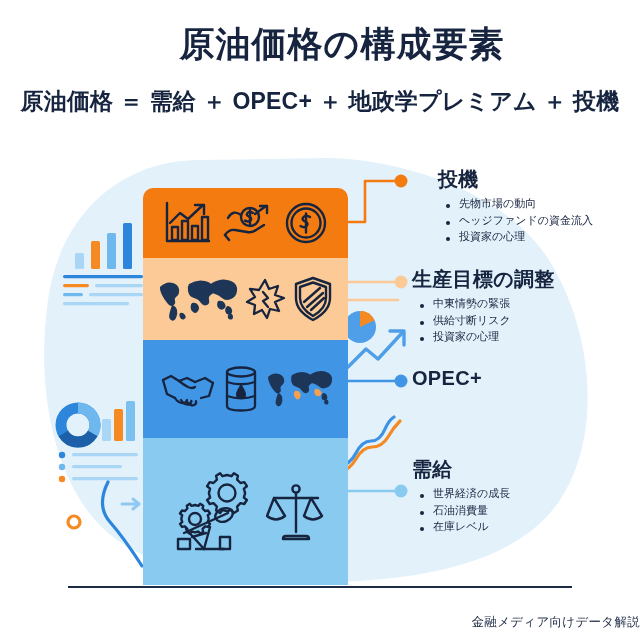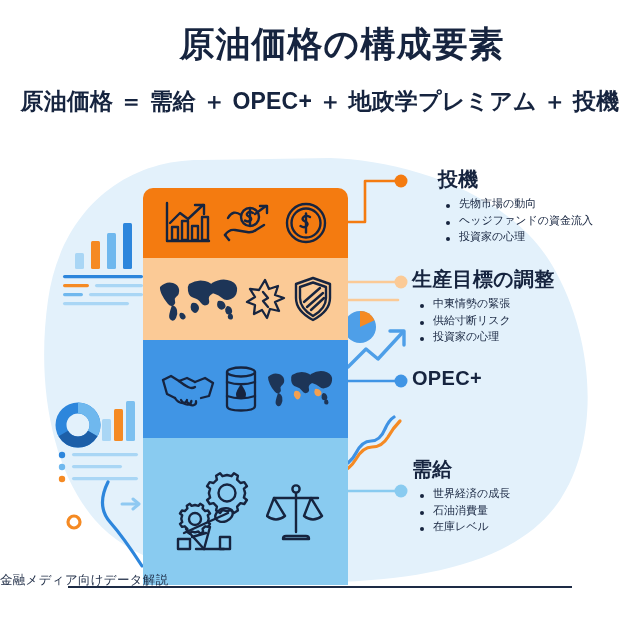--- a/index.html
+++ b/index.html
@@ -74,21 +74,21 @@
   #deco-right-pie{left:336px;top:305px;}
   #deco-right-lines{left:334px;top:415px;}
   #deco-curve-left{left:60px;top:478px;}
 
   
   .footer-rule{
     position:absolute;left:68px;top:586px;width:504px;height:2px;
     background:#1d2b45;z-index:7;
   }
   .footer-text{
-    position:absolute;left:0;top:572px;width:640px;text-align:left;
+    position:absolute;left:0;top:614px;width:640px;text-align:right;
     font-size:12.5px;color:#1d2b45;z-index:7;letter-spacing:0.3px;
   }
 </style>
 </head>
 <body>
 
 <div id="root">
 
   <svg class="bg-blob" viewBox="0 0 640 640" aria-hidden="true">
     <path d="M 200 160

